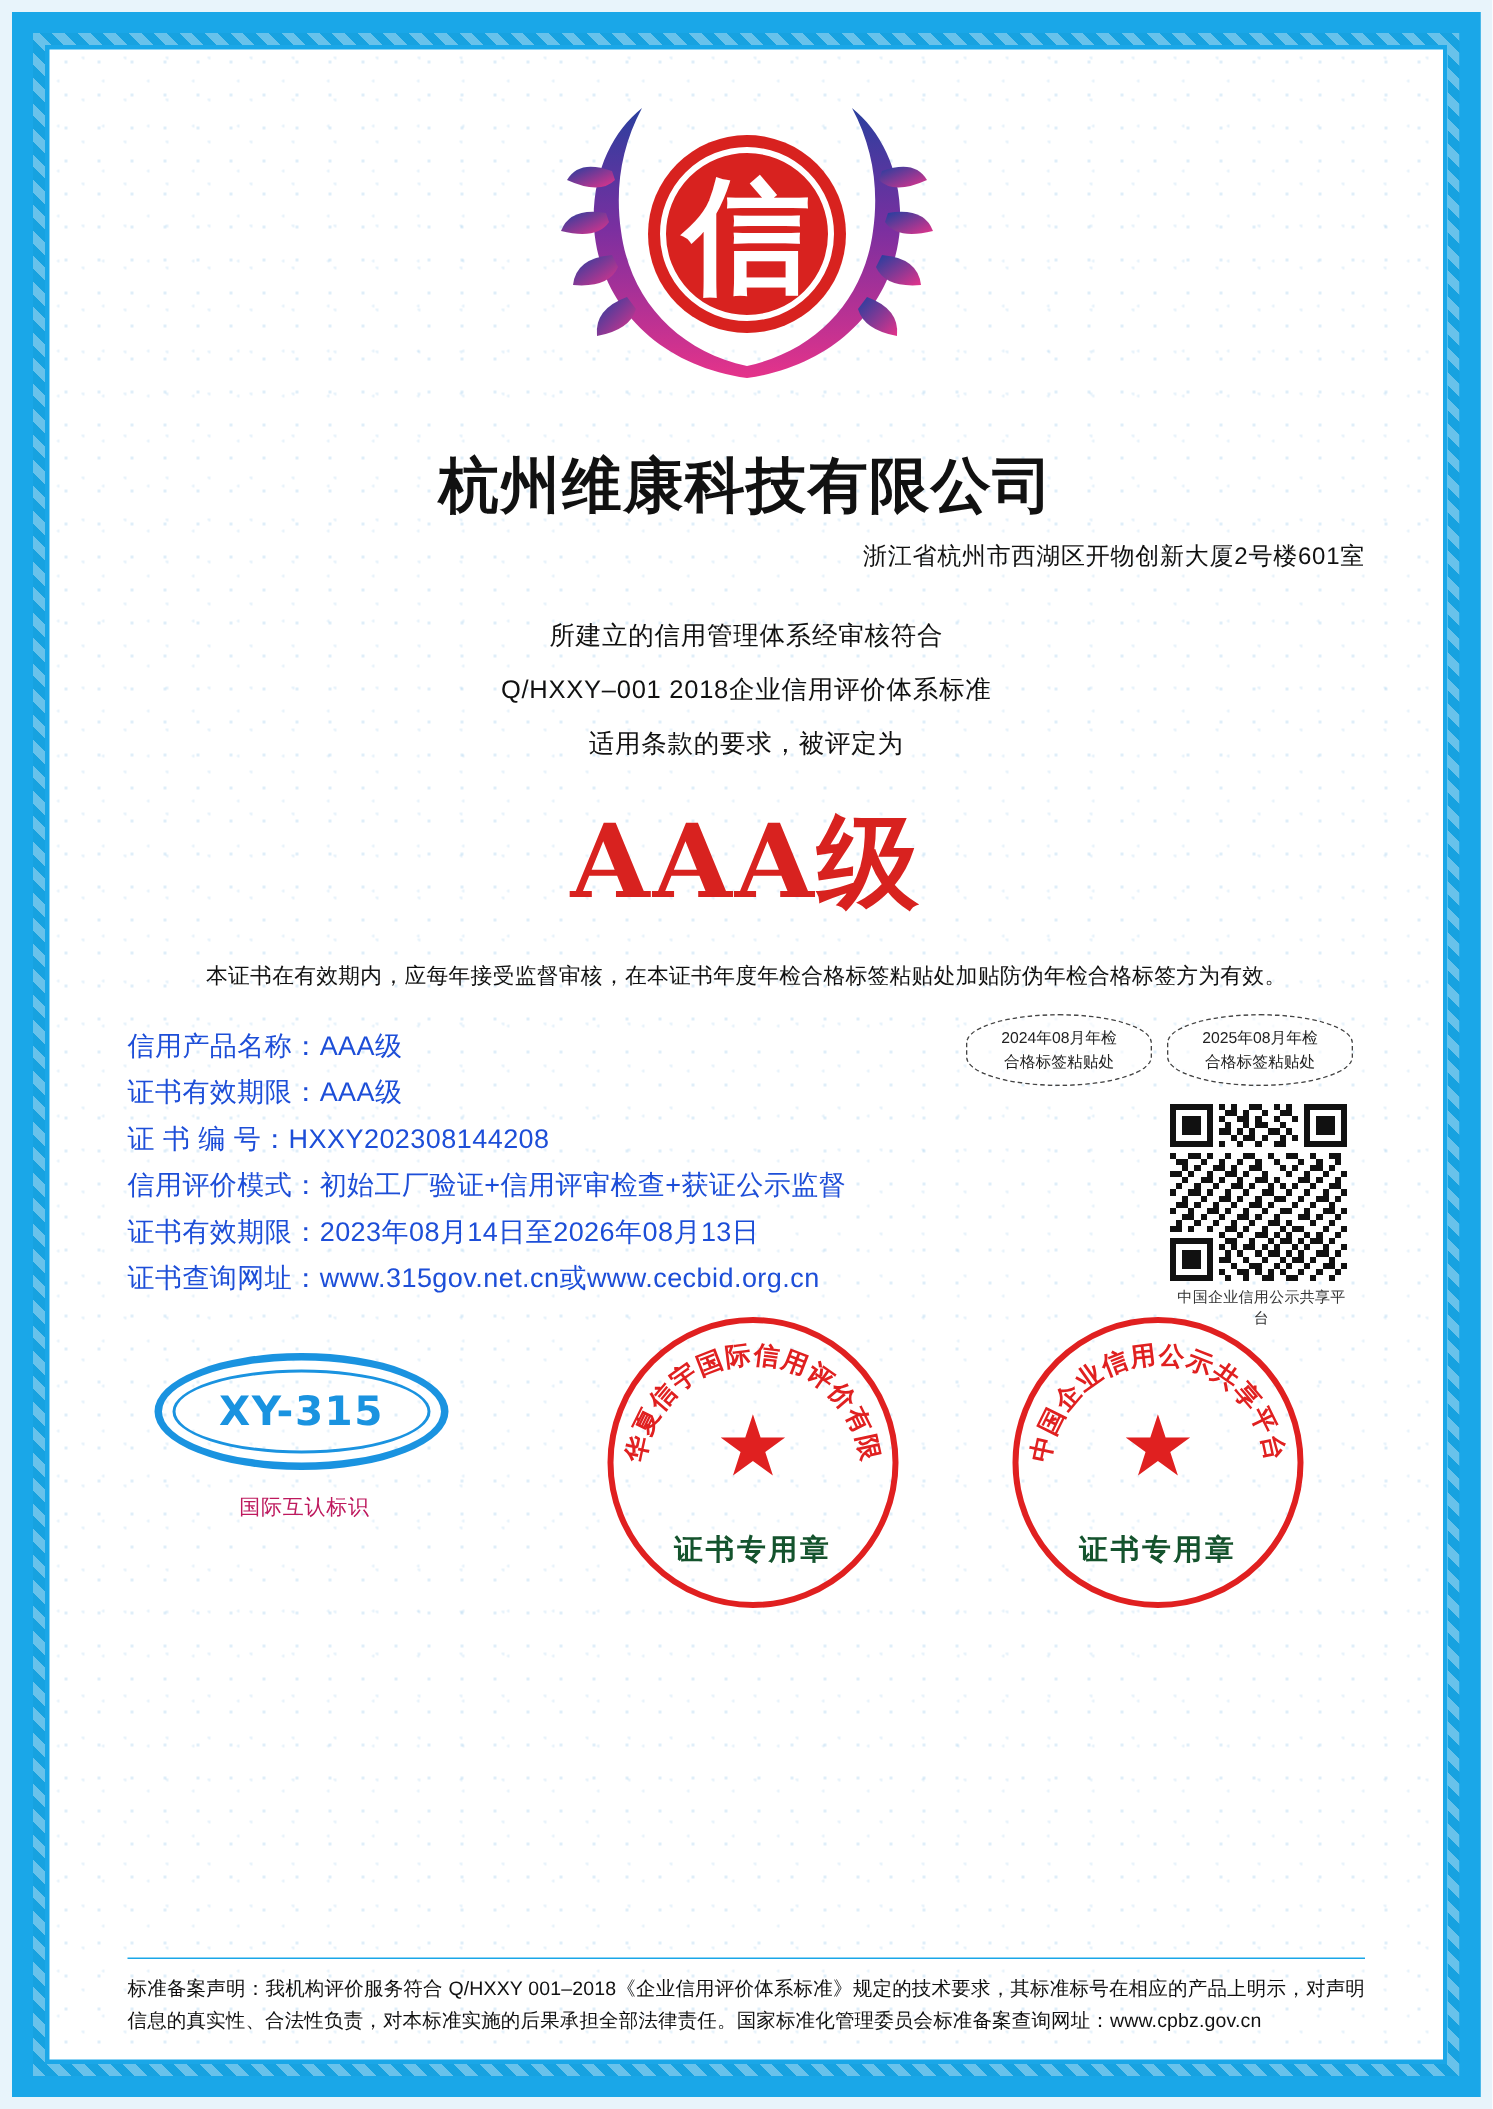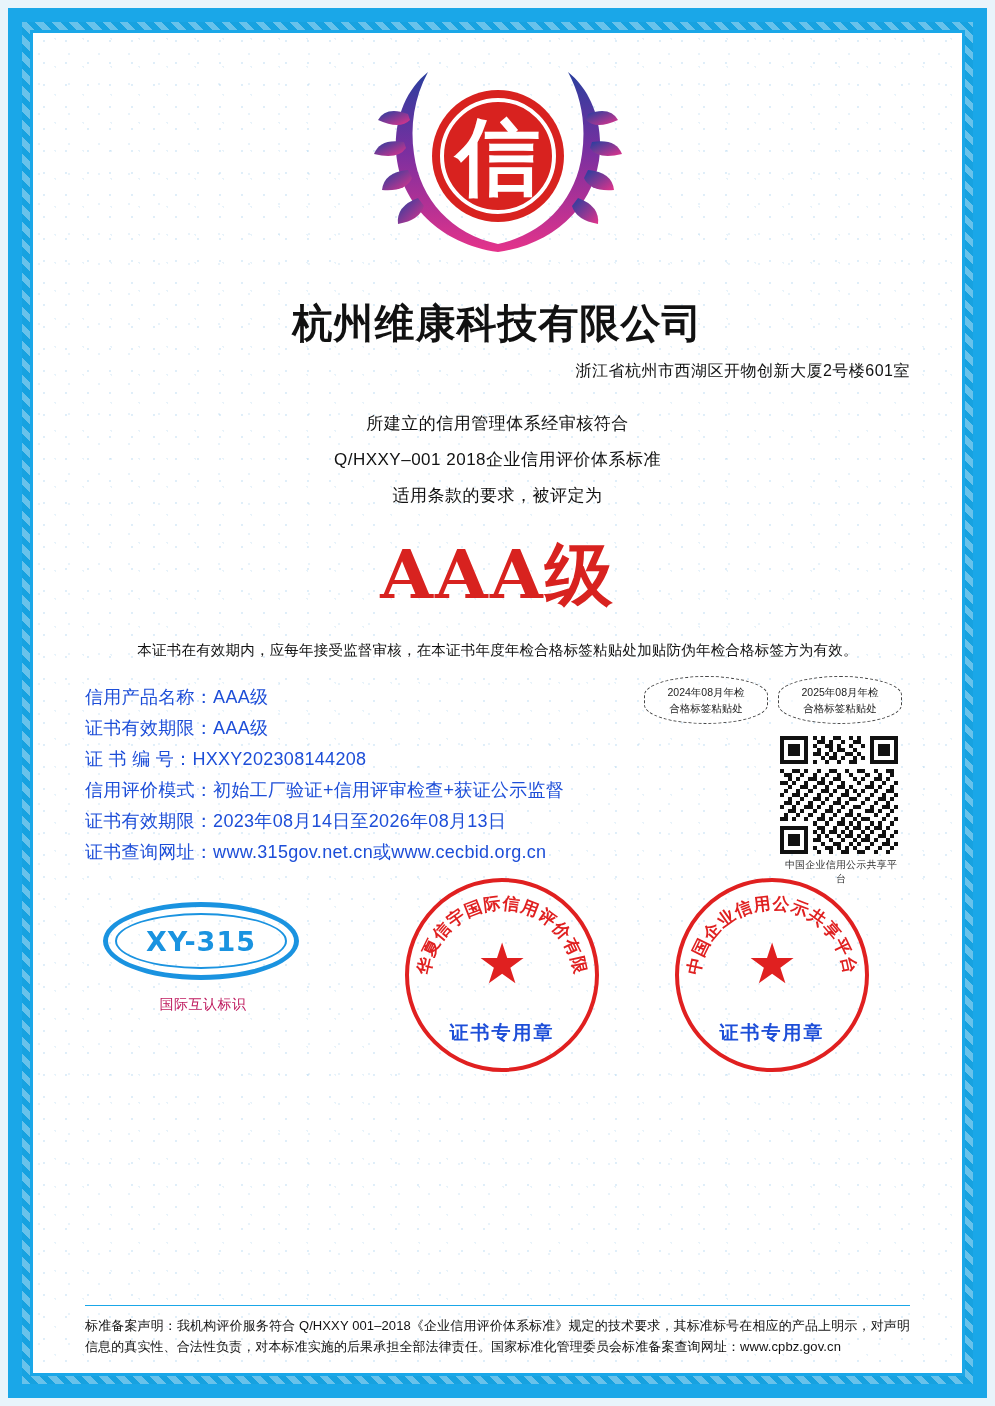--- a/index.html
+++ b/index.html
@@ -183,21 +183,21 @@
   }
   .seal.s1{left:320px}
   .seal.s2{left:590px}
   .seal-star{
     position:absolute;left:50%;top:44%;transform:translate(-50%,-50%);
     font-size:56px;line-height:56px;color:#e02020;
   }
   .seal-bottom{
     position:absolute;left:0;right:0;bottom:22px;text-align:center;
     font-family:"DejaVu Sans","Liberation Sans",sans-serif;
-    font-weight:bold;font-size:19px;letter-spacing:2px;color:#1d4ed8;
+    font-weight:bold;font-size:19px;letter-spacing:2px;color:#14532d;
   }
   .seal-arc{
     position:absolute;left:0;top:0;width:186px;height:186px;
   }
   .seal-arc text{
     font-family:"DejaVu Sans","Liberation Sans",sans-serif;
     font-size:17px;font-weight:bold;fill:#e02020;letter-spacing:1px;
   }
 
   

